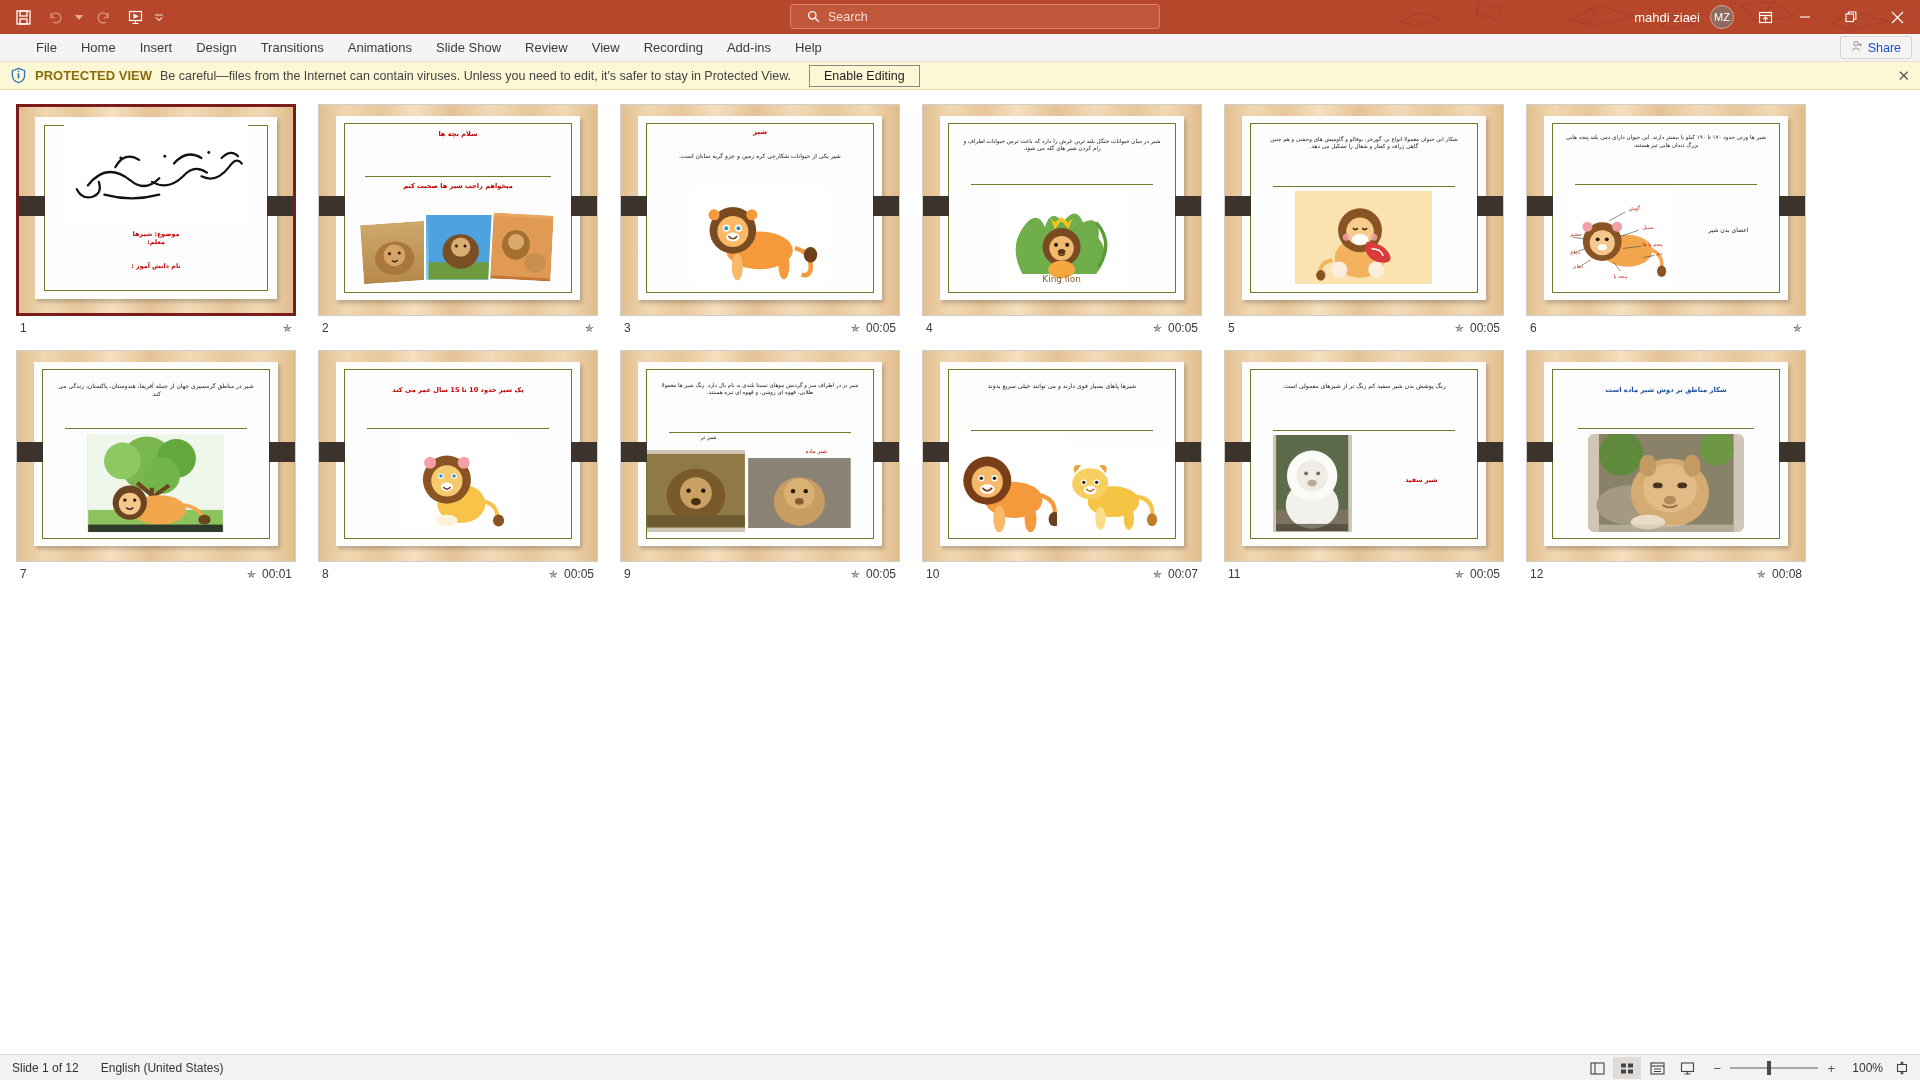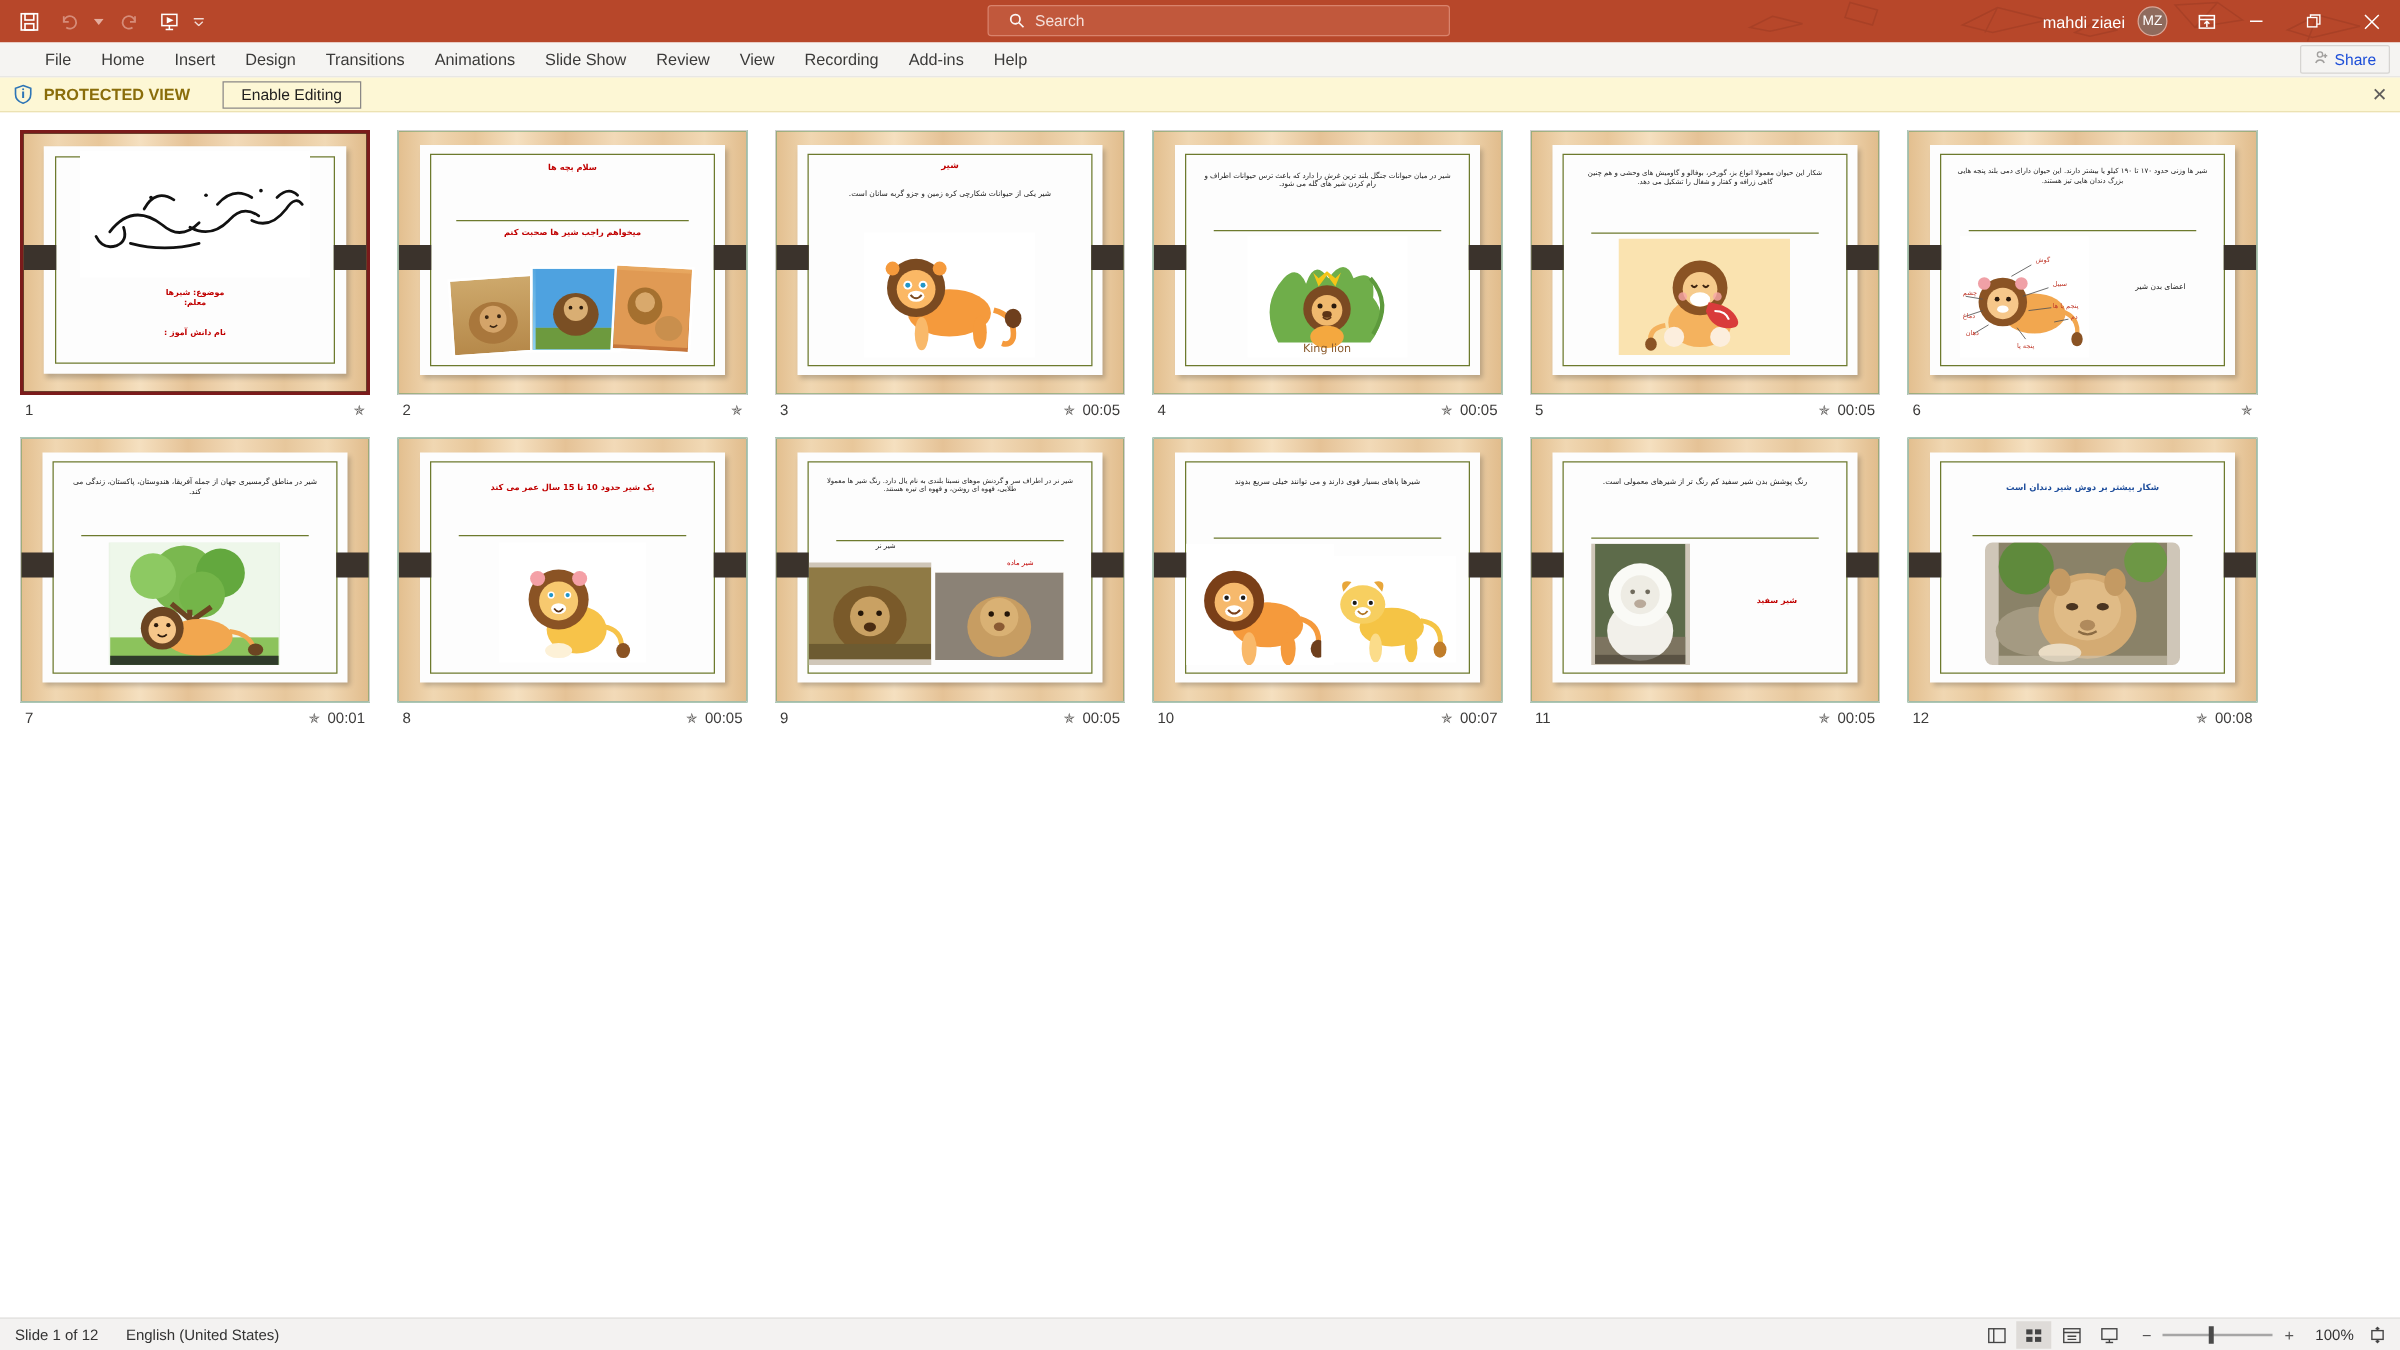--- a/index.html
+++ b/index.html
@@ -401,20 +401,21 @@
 
 <div class="pvbar">
   <span class="pv-shield">
     <svg width="17" height="17" viewBox="0 0 17 17" fill="none" stroke="#2e75b6" stroke-width="1.3">
       <path d="M8.5 1.4 L14.6 3.6 L14.6 8.4 C14.6 12.2 11.8 14.6 8.5 15.6 C5.2 14.6 2.4 12.2 2.4 8.4 L2.4 3.6 Z"></path>
       <path d="M8.5 6.2 L8.5 11.4" stroke-width="1.6"></path>
       <circle cx="8.5" cy="4.4" r=".8" fill="#2e75b6" stroke="none"></circle>
     </svg>
   </span>
   <span class="pv-label">PROTECTED VIEW</span>
+  <span class="pv-msg">Be careful—files from the Internet can contain viruses. Unless you need to edit, it's safer to stay in Protected View.</span>
   <span class="pv-enable">Enable Editing</span>
   <span class="pv-close">✕</span>
 </div>
 
 <div class="sorter">
   <div class="grid">
 
     <div class="slide-cell selected">
       <div class="thumb">
         <div class="s-bg"></div>
@@ -876,21 +877,21 @@
       </div>
     </div>
 
     <div class="slide-cell">
       <div class="thumb">
         <div class="s-bg"></div>
         <div class="s-clip left"></div>
         <div class="s-clip right"></div>
         <div class="s-paper">
           <div class="s-inner-border"></div>
-          <div class="s-text" style="top:13%;font-size:6.8px;color:#1f4e9c;font-weight:bold;">شکار بیشتر بر دوش شیر دندان است</div>
+          <div class="s-text" style="top:13%;font-size:6.8px;color:#1f4e9c;font-weight:bold;">شکار مناطق بر دوش شیر ماده است</div>
           <div class="s-rule" style="left:14%;right:14%;top:36%;"></div>
           <div class="s-photo" style="left:18%;top:39%;width:64%;height:53%;border-radius:6px;">
             <svg viewBox="0 0 110 80" width="100%" height="100%">
               <rect width="110" height="80" fill="#8a8268"></rect>
               <circle cx="18" cy="16" r="18" fill="#5f8a3c"></circle>
                 <circle cx="96" cy="12" r="14" fill="#6d9745"></circle>
               <ellipse cx="24" cy="58" rx="26" ry="16" fill="#a49a82"></ellipse>
               <ellipse cx="58" cy="48" rx="32" ry="28" fill="#d4ab73"></ellipse>
               <ellipse cx="58" cy="44" rx="22" ry="20" fill="#e0bb86"></ellipse>
               <ellipse cx="40" cy="26" rx="7" ry="9" fill="#c49a63"></ellipse>

